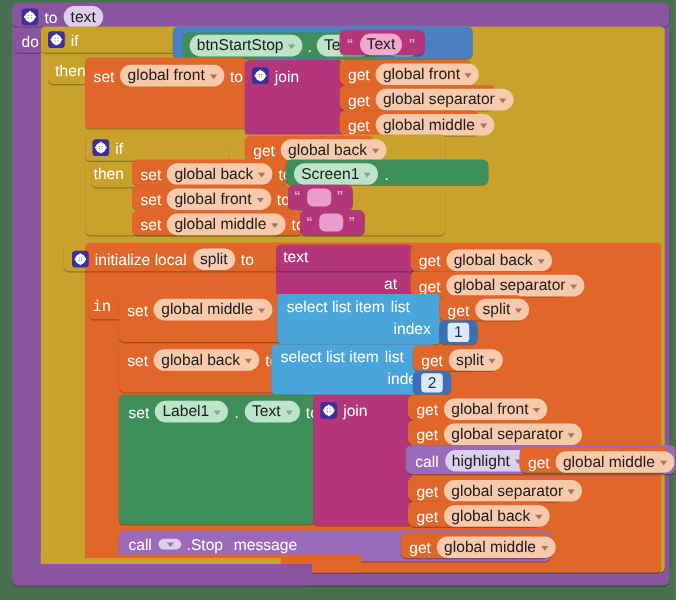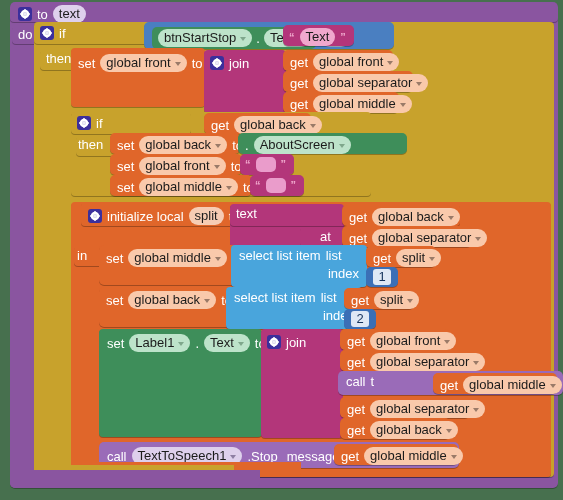--- a/index.html
+++ b/index.html
@@ -243,25 +243,25 @@
       <span class="lbl">set</span>
       <span class="field f-var">
         <span>global back</span>
           <i class="caret"></i>
       </span>
       <span class="lbl">to</span>
     </div>
   </div>
   <div class="blk c-comp" style="left:238px; top:133px; width:169px; height:21px; border-radius:5px;">
     <div class="row" style="padding:3px 0 0 7px;">
+      <span class="field f-comp">
+        <span>Screen1</span>
+          <i class="caret gt"></i>
+      </span>
       <span class="lbl">.</span>
-      <span class="field f-comp">
-        <span>AboutScreen</span>
-          <i class="caret gt"></i>
-      </span>
     </div>
   </div>
 
   <div class="blk c-var" style="left:110px; top:154px; width:132px; height:21px; border-radius:5px;">
     <div class="row" style="padding:3px 0 0 7px;">
       <span class="lbl">set</span>
       <span class="field f-var">
         <span>global front</span>
           <i class="caret"></i>
       </span>
@@ -288,21 +288,21 @@
   </div>
   <div class="blk c-text" style="left:250px; top:175px; width:54px; height:21px; border-radius:5px;">
     <div class="row" style="padding:3px 0 0 5px;">
       <span class="quote">“</span>
       <span class="f-empty"></span>
       <span class="quote">”</span>
     </div>
   </div>
 
   <div class="blk c-var" style="left:71px; top:202px; width:480px; height:275px;"></div>
-  <div class="blk" style="left:81px; top:202px; width:230px; height:24px; background:transparent;text-align:center;">
+  <div class="blk" style="left:53px; top:202px; width:230px; height:24px; background:transparent;text-align:center;">
     <div class="row" style="padding:5px 0 0 7px;">
       <span class="gear">
         <svg width="10" height="10" viewBox="0 0 10 10">
           <circle cx="5" cy="5" r="4.3" fill="#fff"></circle>
           <circle cx="5" cy="5" r="1.7" fill="#3b2f9c"></circle>
           <rect x="4.3" y="0" width="1.4" height="10" fill="#fff"></rect>
           <rect x="0" y="4.3" width="10" height="1.4" fill="#fff"></rect>
         </svg>
       </span>
       <span class="lbl">initialize local</span>
@@ -332,21 +332,21 @@
   <div class="blk c-var" style="left:342px; top:226px; width:130px; height:21px; border-radius:5px;">
     <div class="row" style="padding:3px 0 0 7px;">
       <span class="lbl">get</span>
       <span class="field f-var">
         <span>global separator</span>
           <i class="caret"></i>
       </span>
     </div>
   </div>
 
-  <div class="blk" style="left:74px; top:246px; width:30px; height:20px; background:transparent;">
+  <div class="blk" style="left:74px; top:246px; width:30px; height:20px; background:transparent;font-family:Liberation Mono, monospace;">
     <span class="lbl" style="display:block; padding:3px 0 0 3px;">in</span>
   </div>
 
   <div class="blk c-var" style="left:99px; top:245px; width:144px; height:40px; border-radius:5px;">
     <div class="row" style="padding:4px 0 0 7px;">
       <span class="lbl">set</span>
       <span class="field f-var">
         <span>global middle</span>
           <i class="caret"></i>
       </span>
@@ -448,20 +448,24 @@
       <span class="field f-var">
         <span>global separator</span>
           <i class="caret"></i>
       </span>
     </div>
   </div>
 
   <div class="blk c-call" style="left:338px; top:371px; width:225px; height:24px; border-radius:5px;">
     <div class="row" style="padding:4px 0 0 8px;">
       <span class="lbl">call</span>
+      <span class="field f-proc">
+        <span>highlight</span>
+          <i class="caret pt"></i>
+      </span>
       <span class="lbl">t</span>
     </div>
   </div>
   <div class="blk c-var" style="left:433px; top:373px; width:124px; height:21px; border-radius:5px;">
     <div class="row" style="padding:3px 0 0 7px;">
       <span class="lbl">get</span>
       <span class="field f-var">
         <span>global middle</span>
           <i class="caret"></i>
       </span>
@@ -484,21 +488,20 @@
         <span>global back</span>
           <i class="caret"></i>
       </span>
     </div>
   </div>
 
   <div class="blk c-call" style="left:99px; top:442px; width:360px; height:26px; border-radius:5px;">
     <div class="row" style="padding:5px 0 0 8px;">
       <span class="lbl">call</span>
       <span class="field f-proc">
-        <span>TextToSpeech1</span>
           <i class="caret pt"></i>
       </span>
       <span class="lbl">.Stop</span>
       <span class="lbl" style="margin-left:4px;">message</span>
     </div>
   </div>
   <div class="blk c-var" style="left:334px; top:444px; width:124px; height:21px; border-radius:5px;">
     <div class="row" style="padding:3px 0 0 7px;">
       <span class="lbl">get</span>
       <span class="field f-var">

